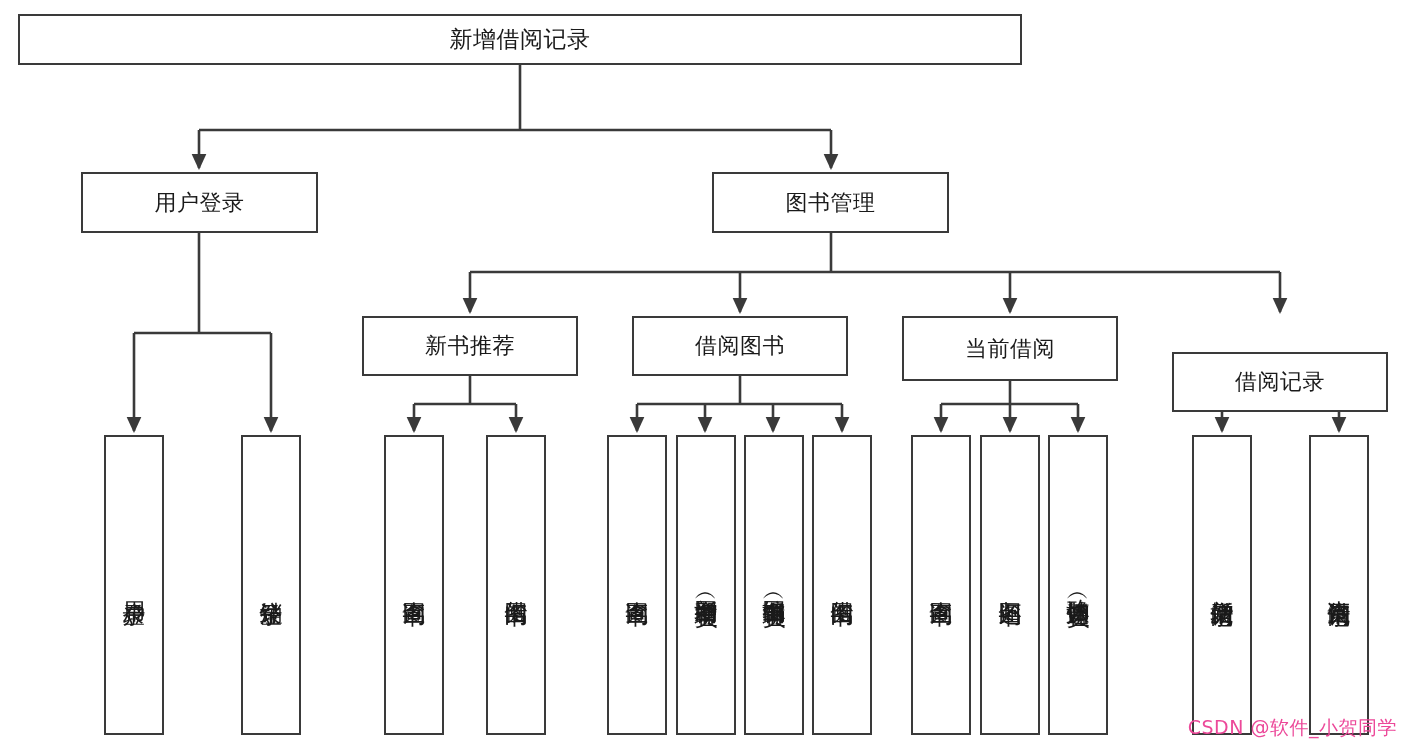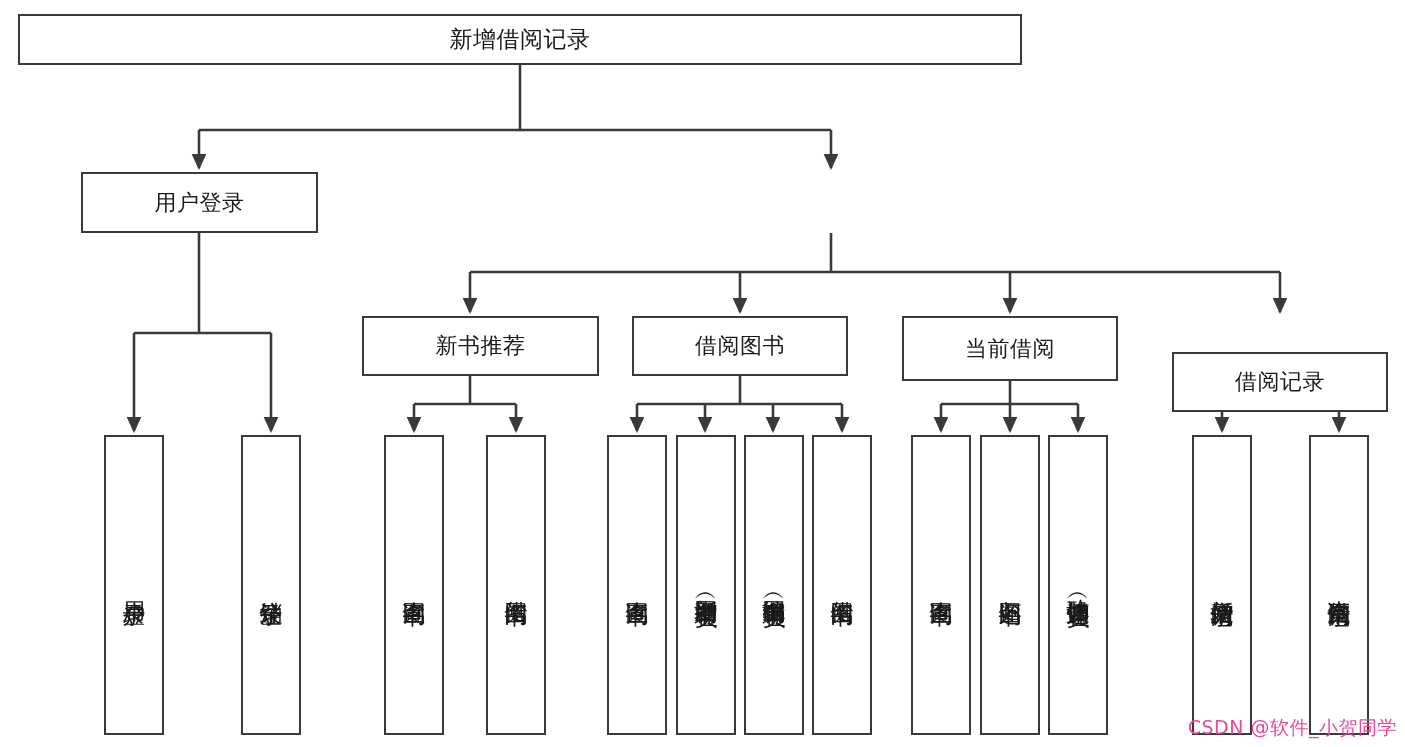--- a/index.html
+++ b/index.html
@@ -122,22 +122,25 @@
   </svg>
 
   <div class="node root" style="left:18px; top:14px; width:1004px; height:51px;">
     <span class="label">新增借阅记录</span>
   </div>
 
   <div class="node" style="left:81px; top:172px; width:237px; height:61px;">
     <span class="label">用户登录</span>
   </div>
 
-
-  <div class="node" style="left:362px; top:316px; width:237px; height:60px;">
+  <div class="node" style="left:712px; top:172px; width:237px; height:61px;">
+    <span class="label">图书管理</span>
+  </div>
+
+  <div class="node" style="left:362px; top:316px; width:216px; height:60px;">
     <span class="label">新书推荐</span>
   </div>
 
   <div class="node" style="left:632px; top:316px; width:216px; height:60px;">
     <span class="label">借阅图书</span>
   </div>
 
   <div class="node" style="left:902px; top:316px; width:216px; height:65px;">
     <span class="label">当前借阅</span>
   </div>

